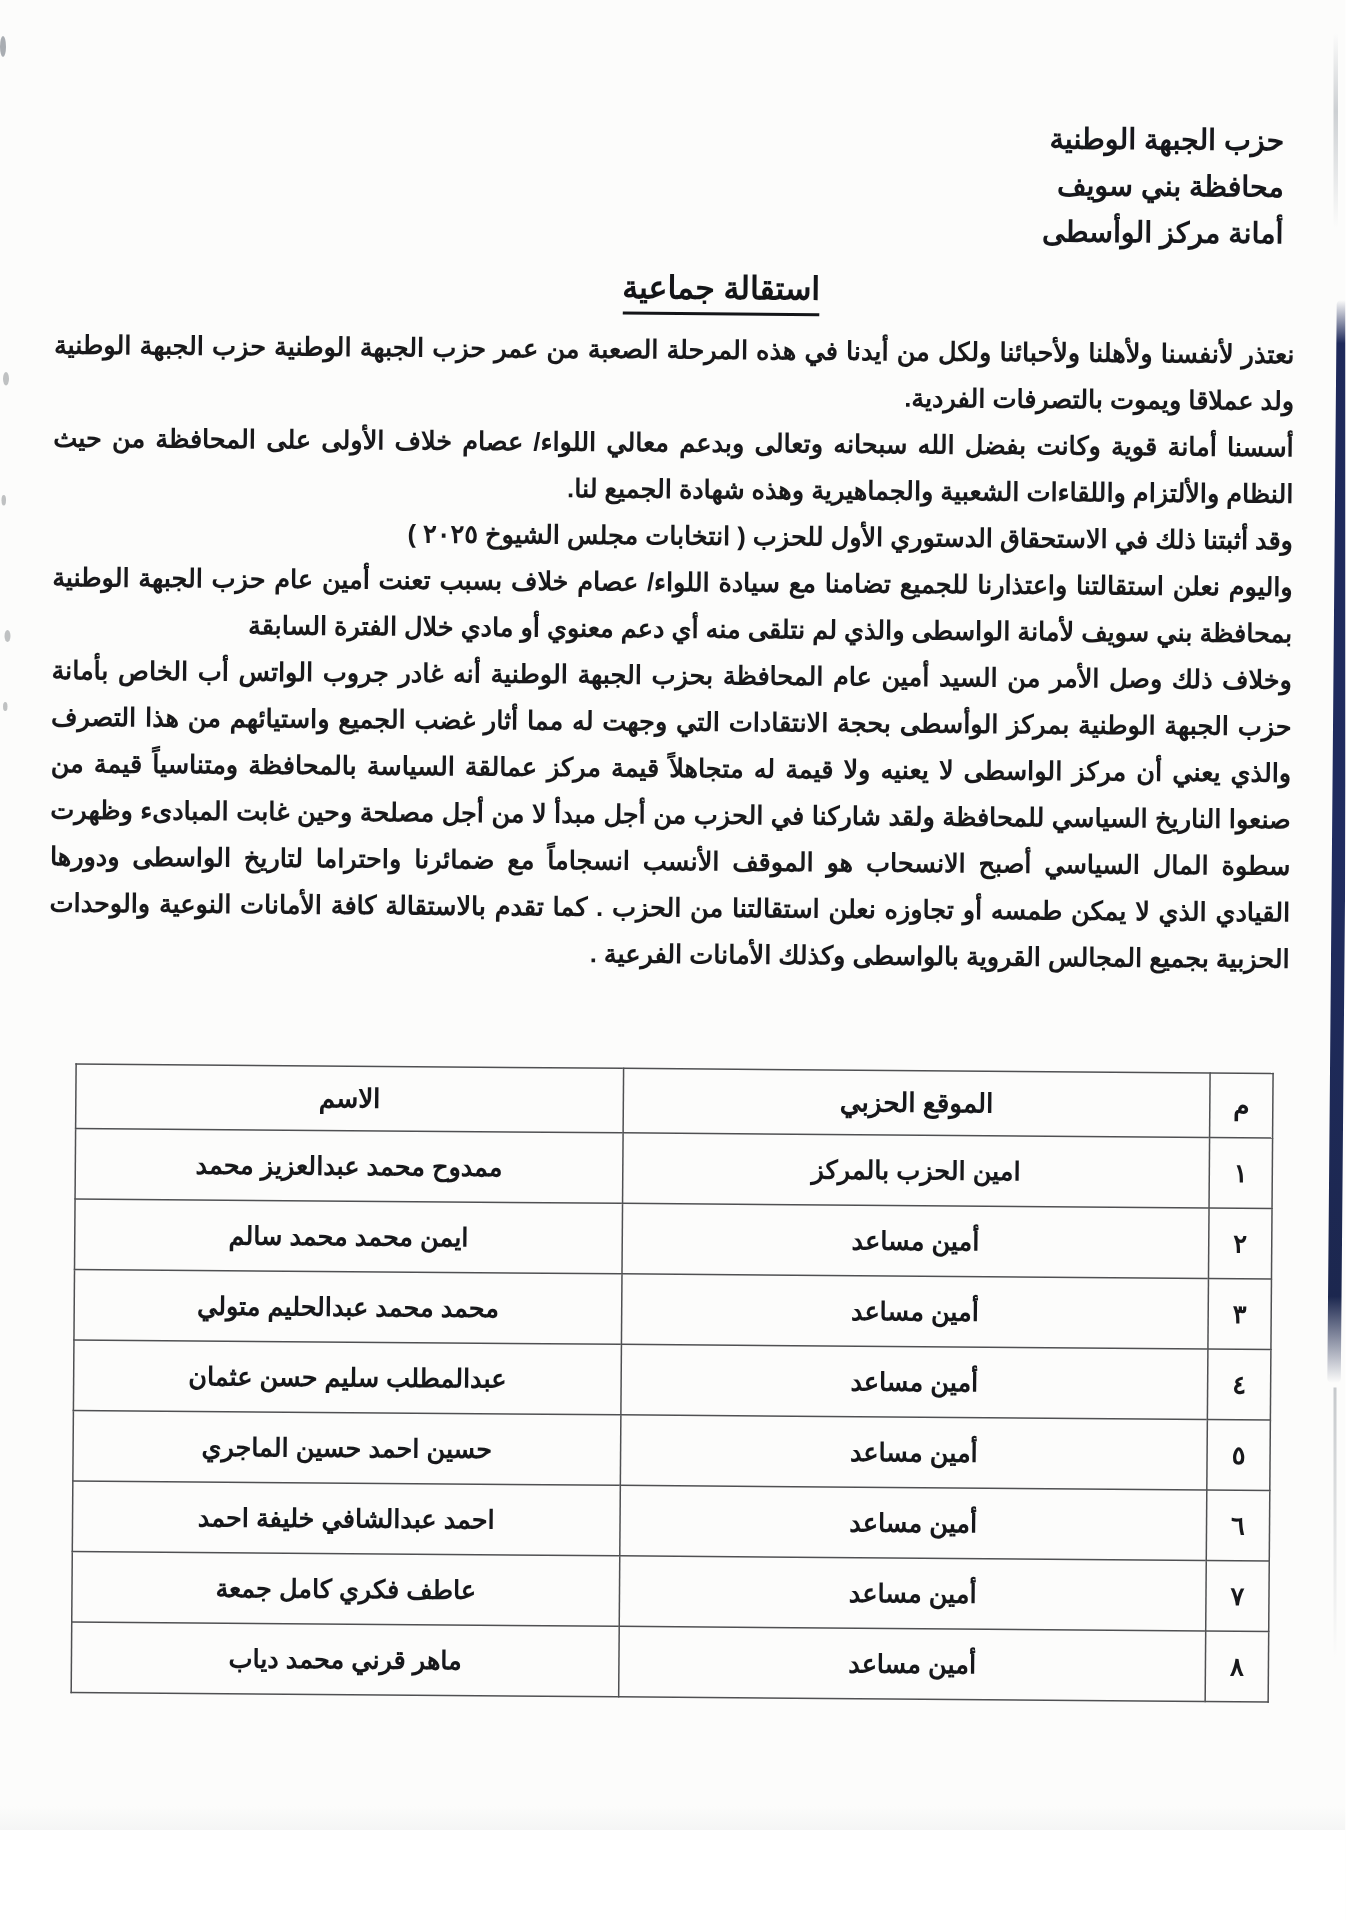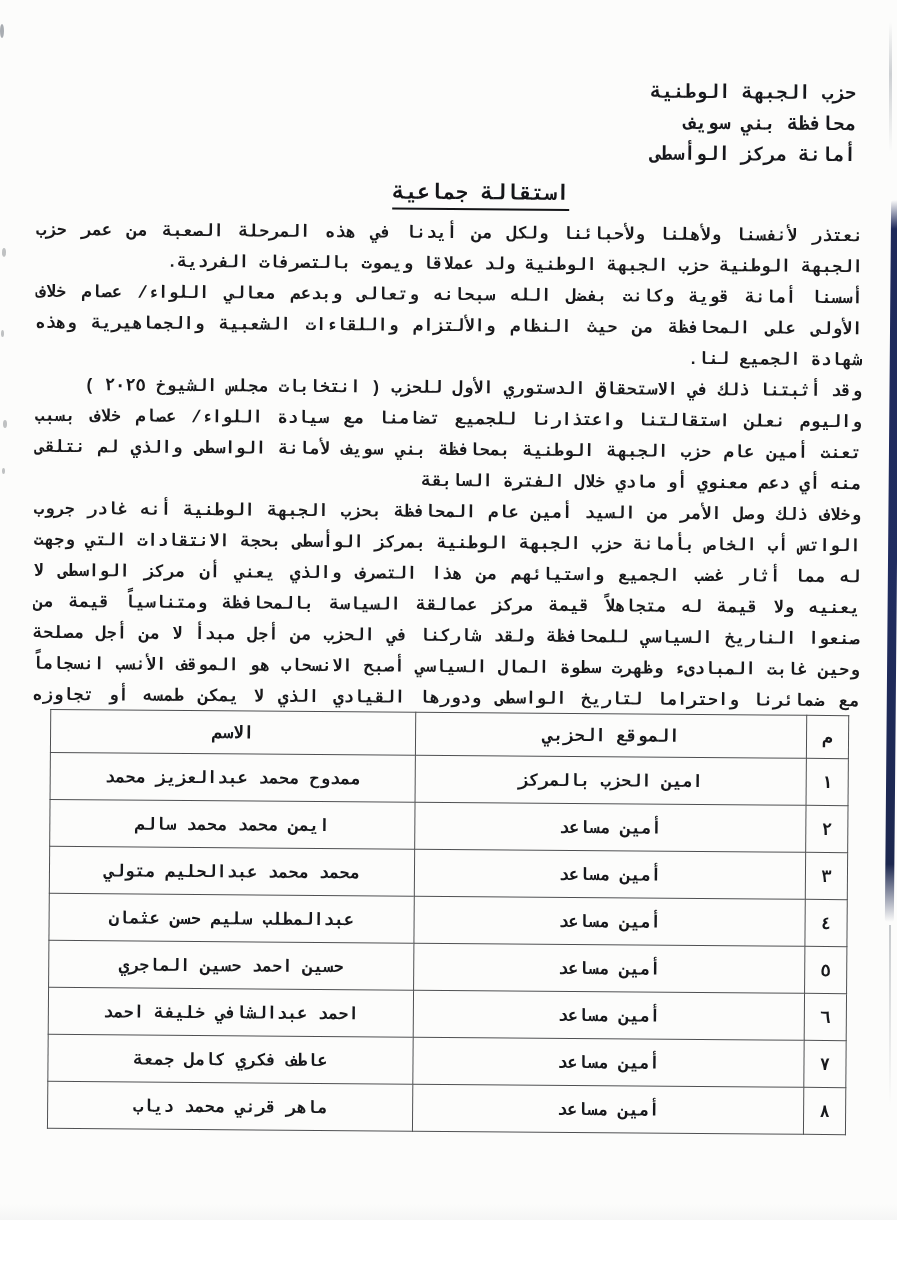--- a/index.html
+++ b/index.html
@@ -1,19 +1,19 @@
 <!DOCTYPE html>
 <html lang="ar"><head>
 <meta charset="utf-8">
 <style>
   html,body{margin:0;padding:0;background:#ffffff;}
   .page{
     position:relative;width:897px;height:1220px;overflow:hidden;
     background:#fcfcfb;
-    font-family:Liberation Mono, monospace;
+    font-family:Liberation Sans, sans-serif;
     color:#1b1b1d;
   }
   .skew{position:absolute;inset:0;transform:rotate(0.45deg);transform-origin:50% 40%;}
   
   .org-header{
     position:absolute;top:76px;right:44px;direction:rtl;text-align:right;
     font-size:19px;font-weight:700;line-height:31px;color:#17181c;
   }
   
   .doc-title-wrap{position:absolute;top:180px;left:60px;right:0;text-align:center;}

